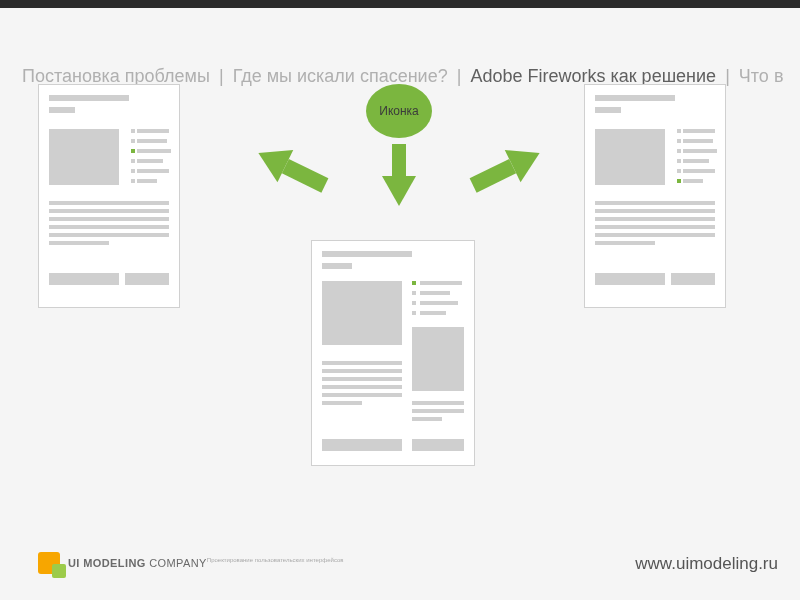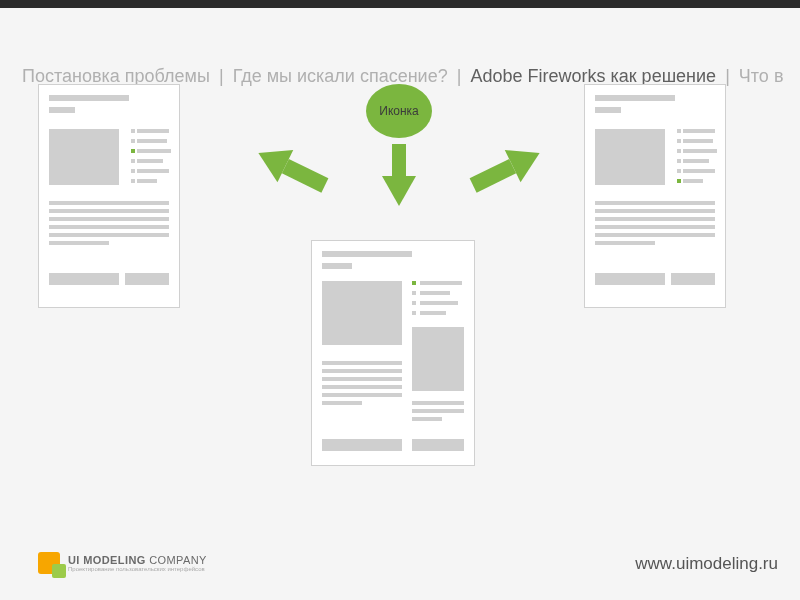--- a/index.html
+++ b/index.html
@@ -24,21 +24,21 @@
   .circle { position:absolute; top:84px; left:366px; width:66px; height:54px; border-radius:50%; background:#7bb63f; font-size:12px; color:#3b3b3b; display:flex; align-items:center; justify-content:center; }
 
   
   .arrow { position:absolute; }
 
   
   .footer { position:absolute; bottom:26px; left:0; width:800px; }
   .footer .logo-wrap { position:absolute; left:38px; bottom:0; display:flex; align-items:center; gap:8px; }
   .footer .logo-icon { width:22px; height:22px; background:#f7a600; border-radius:3px; position:relative; }
   .footer .logo-icon::after { content:''; position:absolute; right:-6px; bottom:-4px; width:14px; height:14px; background:#9ccb4a; border-radius:2px; }
-  .footer .logo-text { display:flex; flex-direction:column; }
+  .footer .logo-text { display:flex; flex-direction:row; }
   .footer .logo-text .t1 { font-size:11px; font-weight:bold; color:#6a6a6a; letter-spacing:0.4px; }
   .footer .logo-text .t2 { font-size:6px; color:#aaaaaa; }
   .url { position:absolute; right:22px; bottom:26px; font-size:17px; color:#555555; }
 </style>
 </head>
 <body>
 
 <div class="top-bar"></div>
 
 <div class="breadcrumb">

